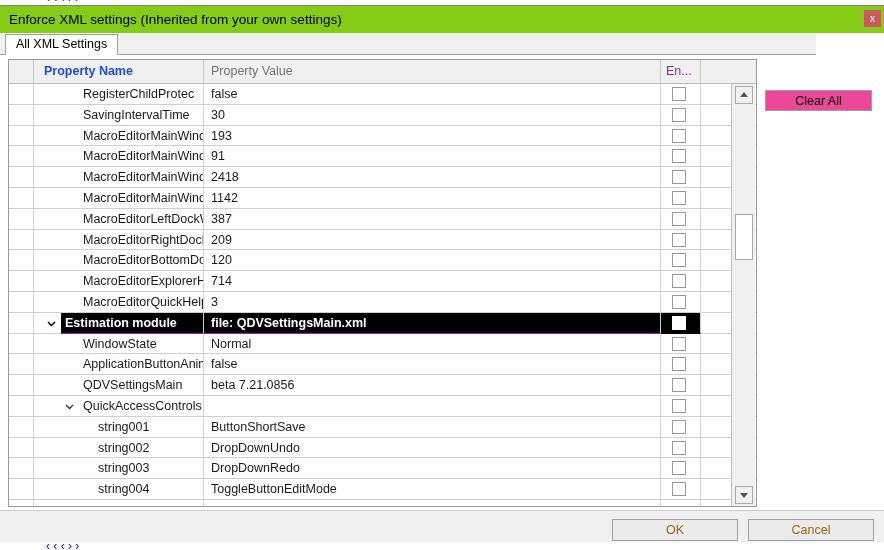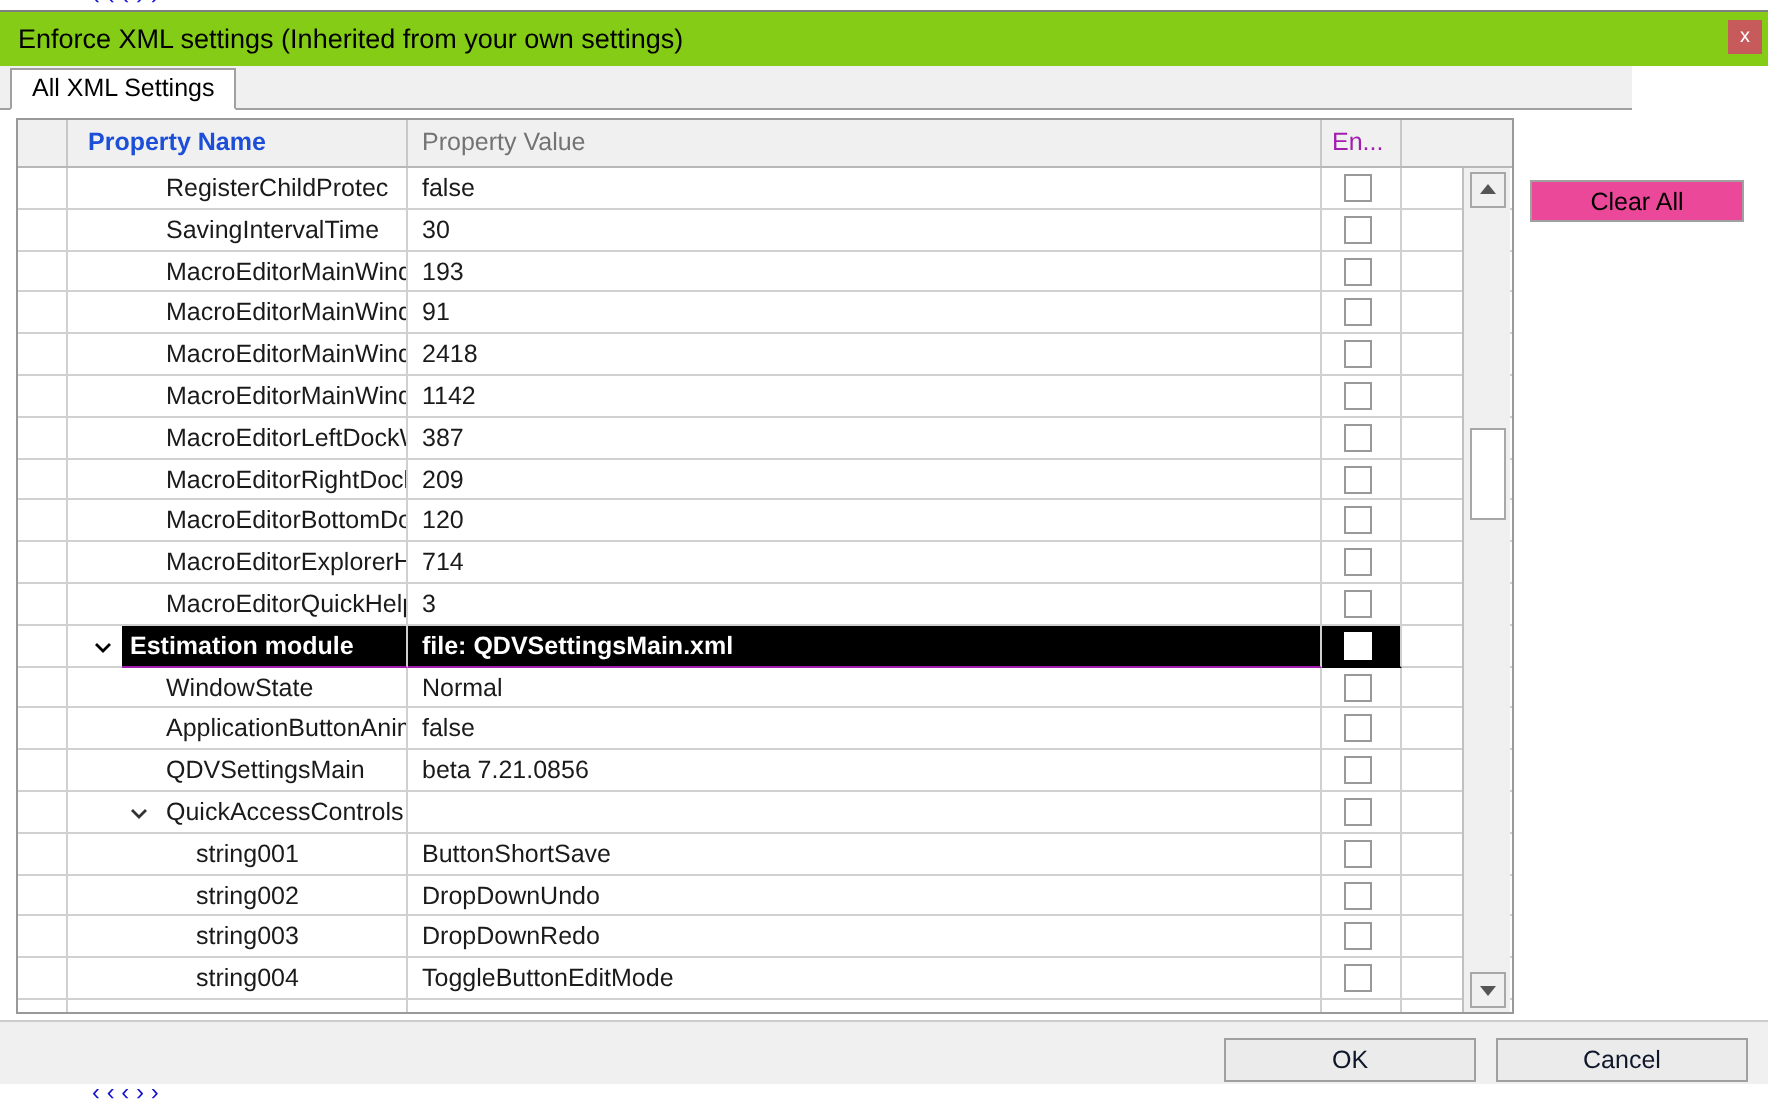--- a/index.html
+++ b/index.html
@@ -309,21 +309,21 @@
     box-sizing: border-box;
   }
   .footer-btn {
     position: absolute;
     top: 8px;
     width: 126px; height: 22px;
     background: #ebebeb;
     border: 1px solid #a0a0a0;
     box-sizing: border-box;
     font-size: 12.5px;
-    color: #0f172a;
+    color: #a16207;
     cursor: pointer;
     font-family: "Liberation Sans", sans-serif;
   }
   #ok-button     { left: 612px; }
   #cancel-button { left: 748px; }
 </style>
 </head>
 <body>
 
 <div id="bg-top-strip">

